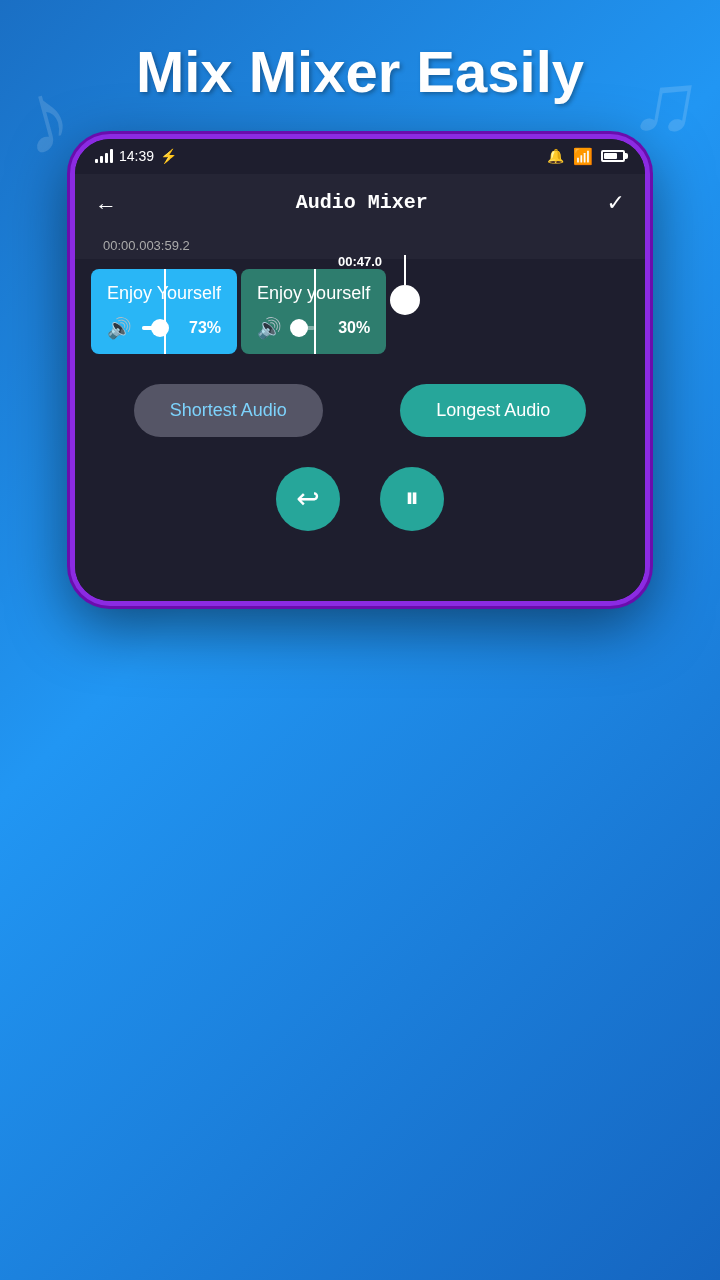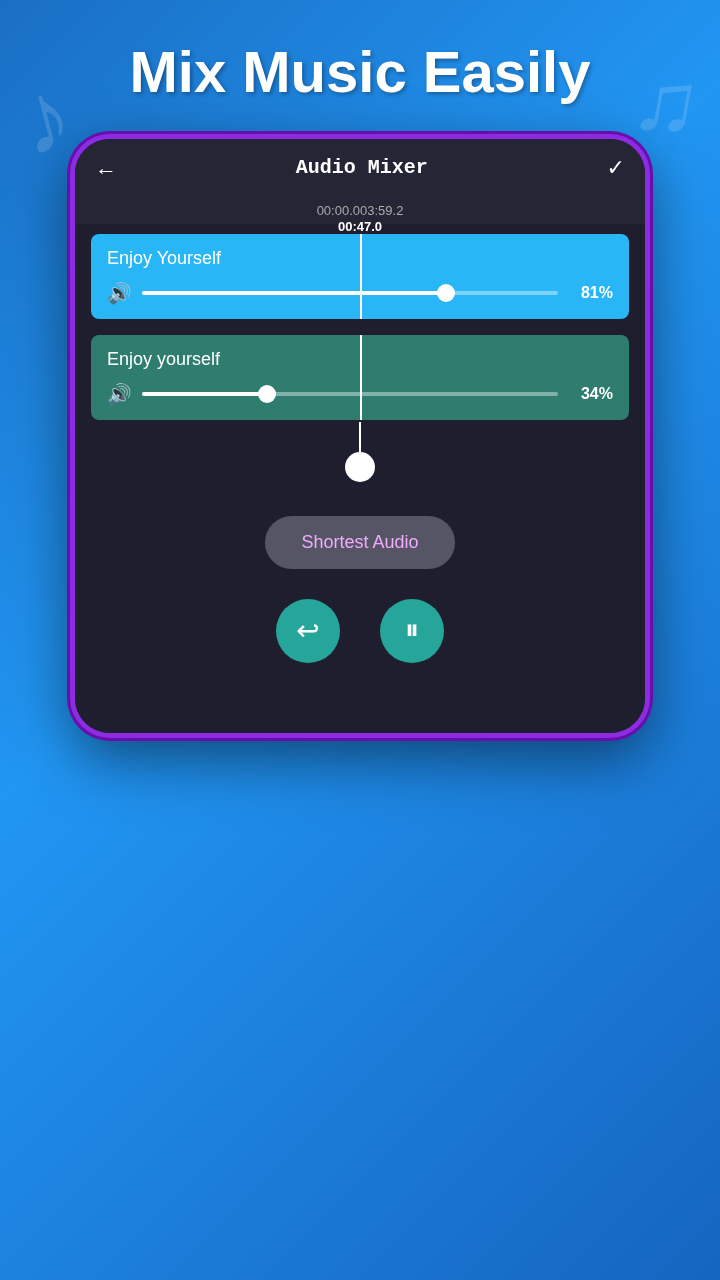--- a/index.html
+++ b/index.html
@@ -126,42 +126,42 @@
       font-size: 22px;
       cursor: pointer;
       background: none;
       border: none;
     }
 
     
     .timeline {
       background: #252535;
       display: flex;
-      justify-content: center;
-      padding: 6px 16px;
+      justify-content: flex-start;
+      padding: 6px 28px;
       color: #aaa;
       font-size: 13px;
       position: relative;
     }
     .timeline-current {
       color: white;
       font-weight: bold;
       position: absolute;
       left: 50%;
       transform: translateX(-50%);
       margin-top: 16px;
     }
 
     
     .content-area {
       background: #1e1e2e;
       padding: 10px 16px;
       display: flex;
-      flex-direction: column;
-      gap: 16px;
+      flex-direction: row;
+      gap: 4px;
     }
 
     
     .track-blue {
       background: #29B6F6;
       border-radius: 8px;
       padding: 14px 16px;
       position: relative;
     }
     .track-green {
@@ -218,21 +218,21 @@
 
     
     .buttons-row {
       display: flex;
       justify-content: space-around;
       padding: 20px 20px 10px 20px;
       background: #1e1e2e;
     }
     .btn-shortest {
       background: #555566;
-      color: #f0abfc;
+      color: #7dd3fc;
       border: none;
       border-radius: 30px;
       padding: 16px 36px;
       font-size: 18px;
       font-weight: 500;
       cursor: pointer;
     }
     .btn-longest {
       background: #26A69A;
       color: white;
@@ -281,24 +281,43 @@
     .wifi-icon {
       font-size: 16px;
     }
   </style>
 </head>
 <body>
 
 <span class="bg-note bg-note-left">♪</span>
 <span class="bg-note bg-note-right">♫</span>
 
-<div class="header-title">Mix Music Easily</div>
+<div class="header-title">Mix Mixer Easily</div>
 
 <div class="phone-frame">
 
+  <div class="status-bar">
+    <div class="status-left">
+      <div class="signal-bars">
+        <div class="signal-bar" style="height:4px"></div>
+        <div class="signal-bar" style="height:7px"></div>
+        <div class="signal-bar" style="height:10px"></div>
+        <div class="signal-bar" style="height:14px"></div>
+      </div>
+      <span>14:39</span>
+      <span>⚡</span>
+    </div>
+    <div class="status-right">
+      <span>🔔</span>
+      <span class="wifi-icon">📶</span>
+      <div class="battery-icon">
+        <div class="battery-fill"></div>
+      </div>
+    </div>
+  </div>
 
   <div class="app-bar">
     <button class="icon-btn">←</button>
     <span class="app-bar-title">Audio Mixer</span>
     <button class="icon-btn">✓</button>
   </div>
 
   <div class="timeline">
     <span>00:00.0</span>
     <span class="timeline-current">00:47.0</span>
@@ -311,48 +330,49 @@
 
       <div style="position:absolute; left:50%; top:0; bottom:0; width:2px; background:white; z-index:5;"></div>
       <div class="track-title">Enjoy Yourself</div>
       <div class="track-controls">
         <span class="volume-icon">🔊</span>
         <div class="slider-container">
           <div class="slider-fill" style="width:73%">
             <div class="slider-thumb"></div>
           </div>
         </div>
-        <span class="track-percent">81%</span>
+        <span class="track-percent">73%</span>
       </div>
     </div>
 
     <div class="track-green">
 
       <div style="position:absolute; left:50%; top:0; bottom:0; width:2px; background:white; z-index:5;"></div>
       <div class="track-title">Enjoy yourself</div>
       <div class="track-controls">
         <span class="volume-icon">🔊</span>
         <div class="slider-container">
           <div class="slider-fill" style="width:30%">
             <div class="slider-thumb"></div>
           </div>
         </div>
-        <span class="track-percent">34%</span>
+        <span class="track-percent">30%</span>
       </div>
     </div>
 
     <div style="display:flex; justify-content:center; padding: 8px 0 4px 0; position:relative;">
       <div style="position:absolute; left:50%; top:-14px; width:2px; height:30px; background:white; transform:translateX(-50%);"></div>
       <div style="width:30px; height:30px; background:white; border-radius:50; border-radius:50%; margin-top:8px;"></div>
     </div>
 
   </div>
 
   <div class="buttons-row">
     <button class="btn-shortest">Shortest Audio</button>
+    <button class="btn-longest">Longest Audio</button>
   </div>
 
   <div class="playback-row">
     <button class="ctrl-btn ctrl-btn-reply">
       <span>↩</span>
     </button>
     <button class="ctrl-btn ctrl-btn-pause">
       <span>⏸</span>
     </button>
   </div>

